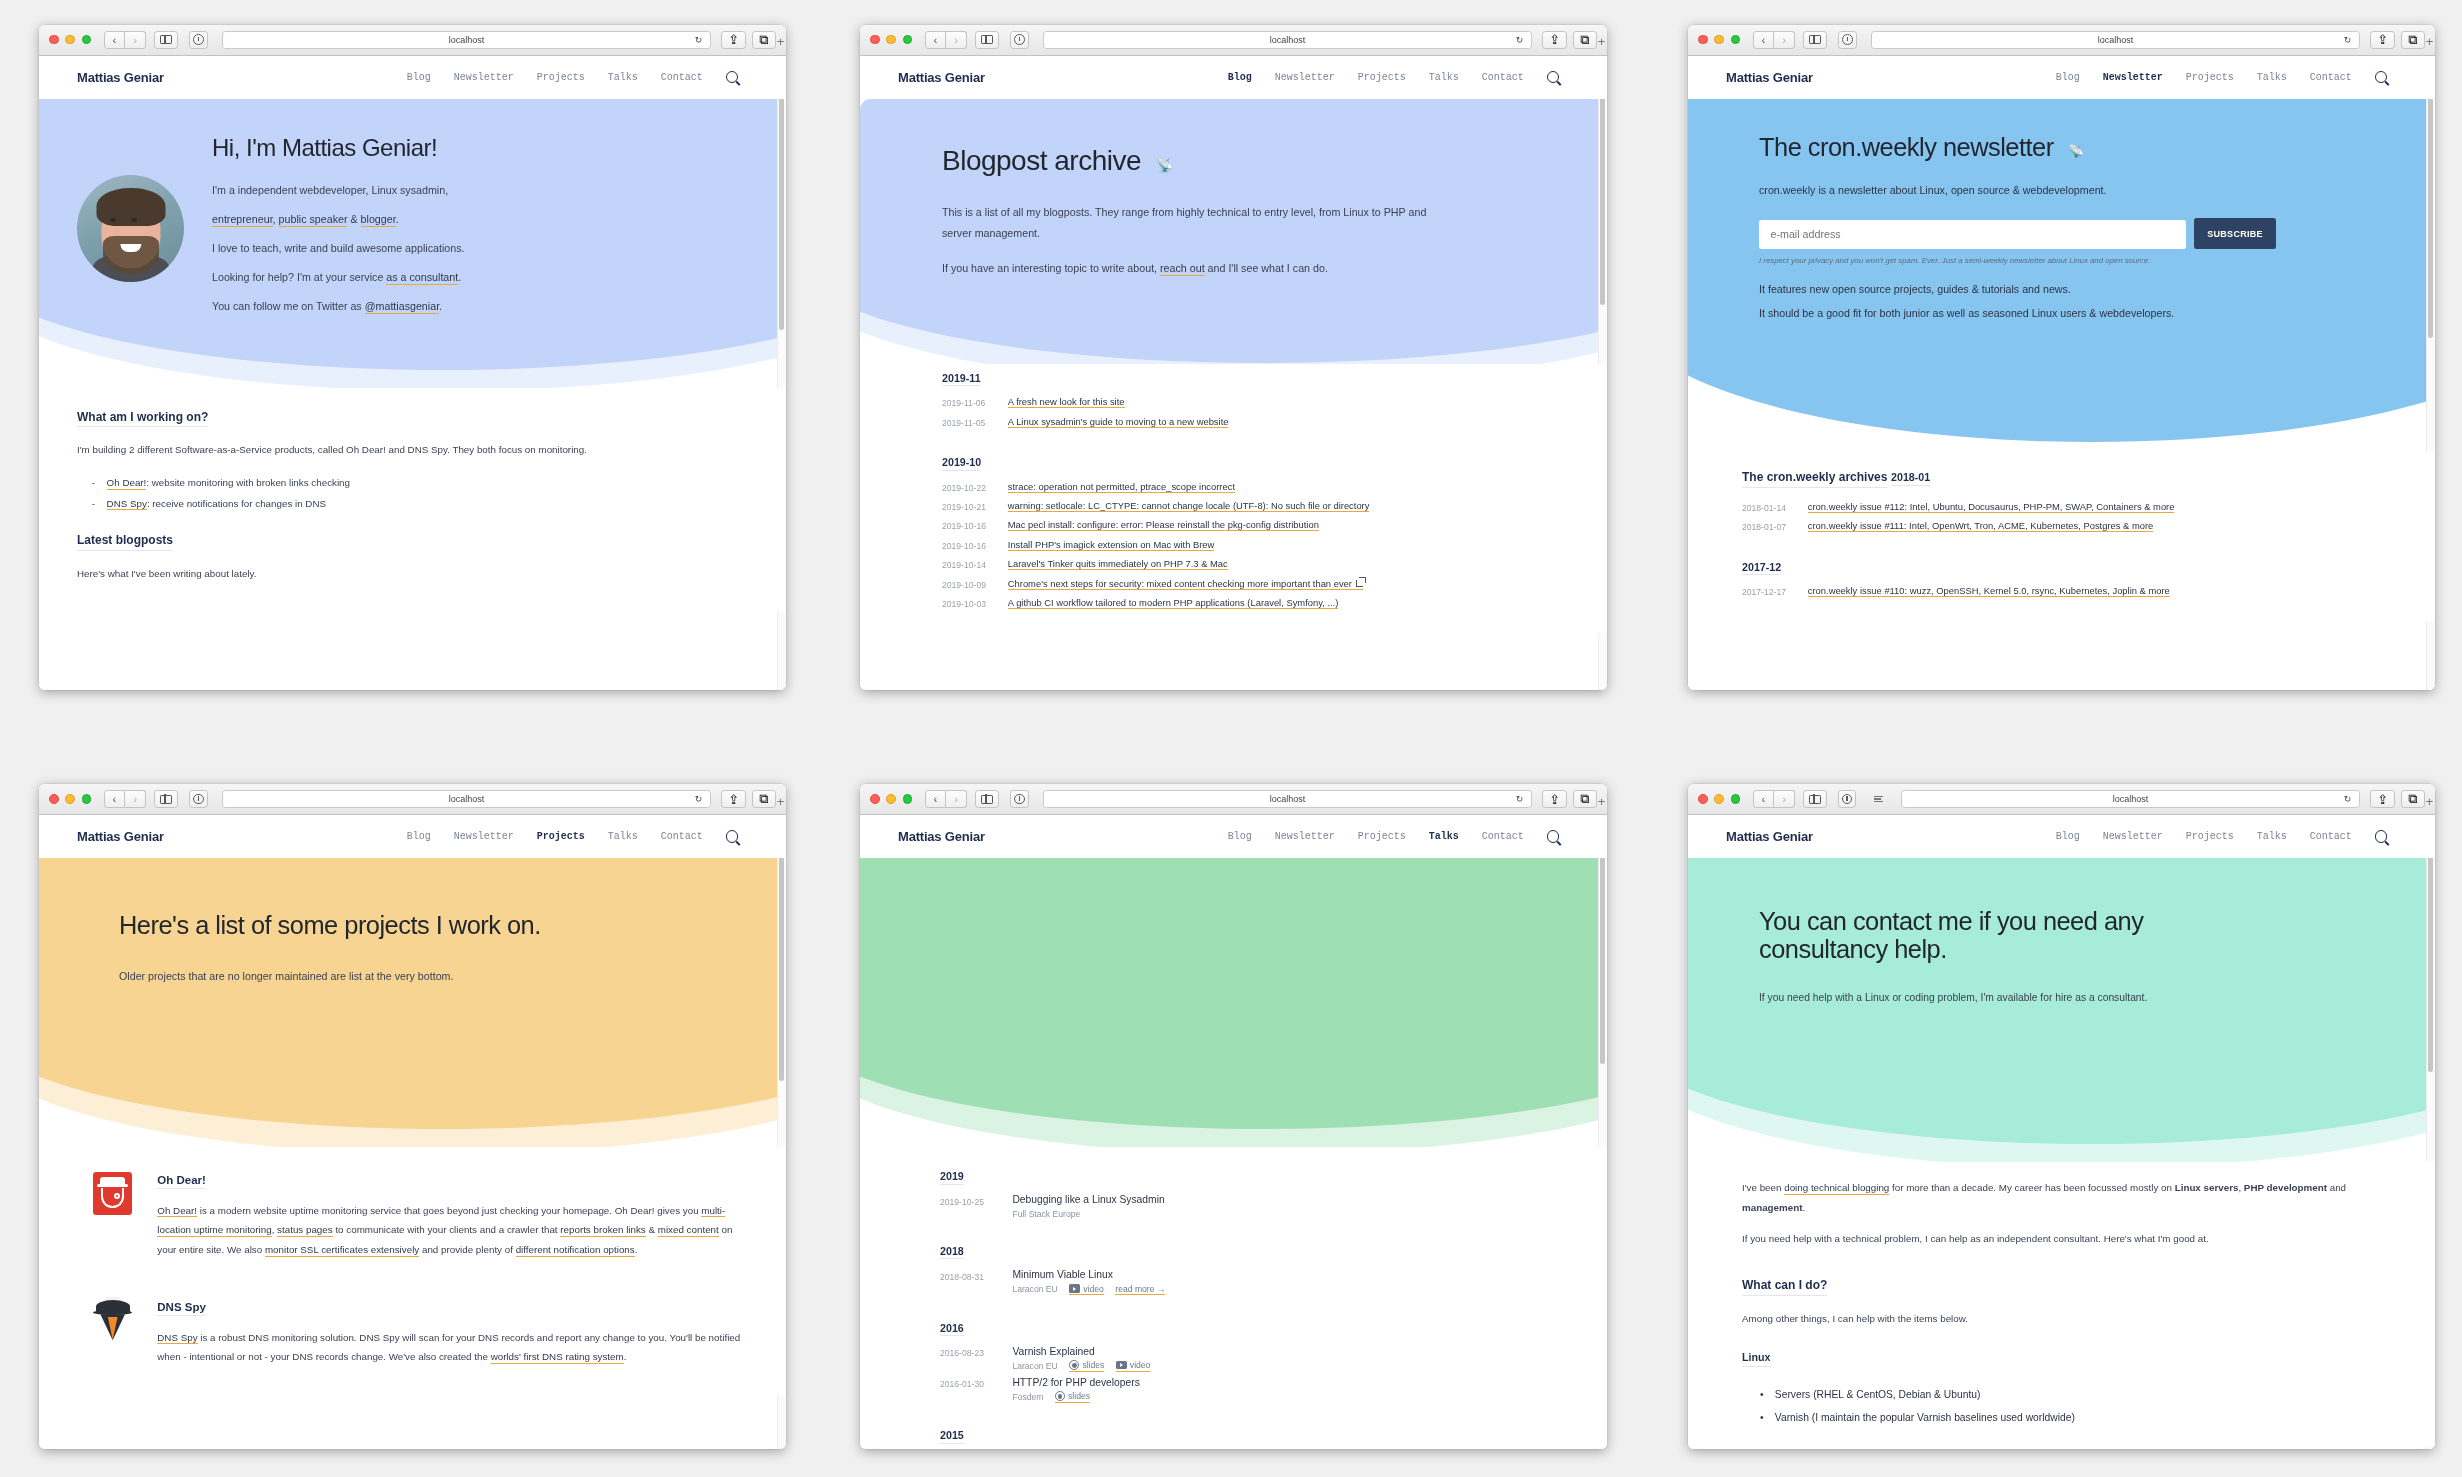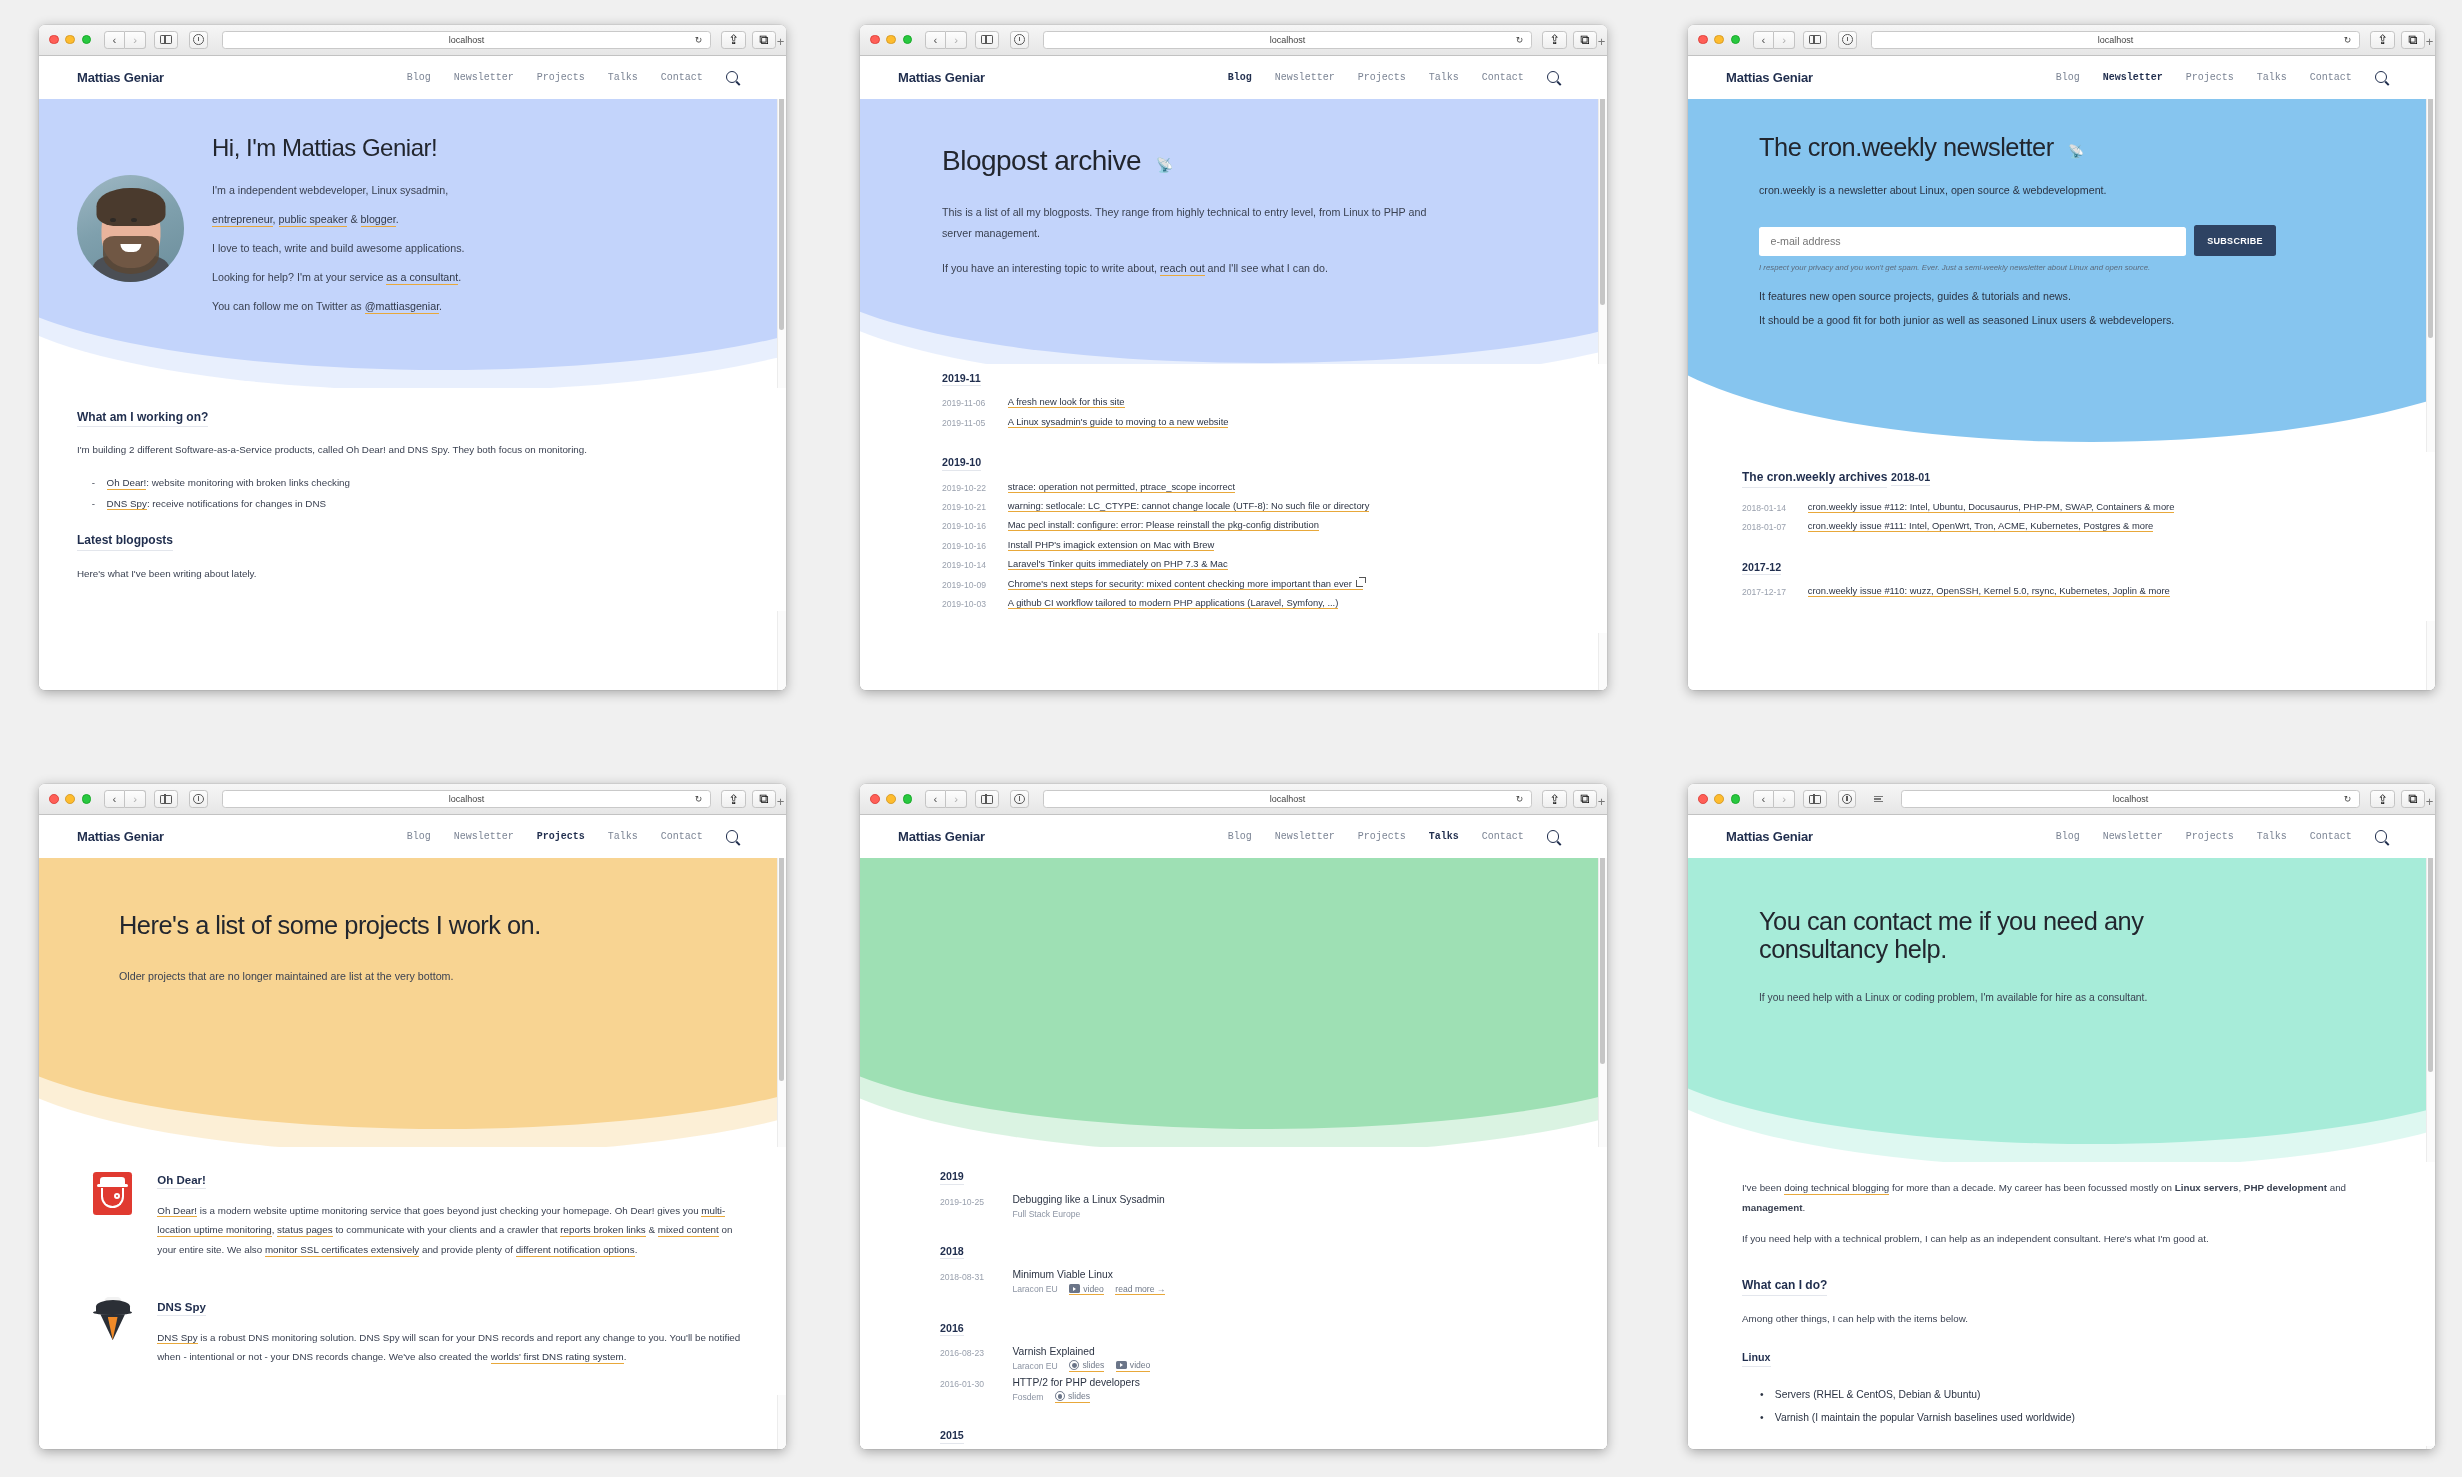--- a/index.html
+++ b/index.html
@@ -317,21 +317,21 @@
         <div class="brand">Mattias Geniar</div>
         <nav class="nav">
           <a class="active">Blog</a>
           <a>Newsletter</a>
           <a>Projects</a>
           <a>Talks</a>
           <a>Contact</a>
           <span class="searchico"></span>
         </nav>
       </div>
-      <div class="hero" style="height:265px;">
+      <div class="hero" style="height:265px;border-radius:11px;">
         <div class="curve ghost" style="background:#c3d4fb;height:277px;"></div>
         <div class="curve" style="background:#c3d4fb;height:264px;"></div>
         <div class="hero-inner" style="padding-top:46px;padding-left:82px;">
           <h1 class="hero-title" style="font-size:28px;margin-bottom:26px;">
             <span>Blogpost archive</span>
             <span style="font-size:14px;margin-left:8.2px;">📡</span>
           </h1>
           <div class="hero-sub" style="max-width:501px;">
             <p style="margin-bottom:14.8px;">This is a list of all my blogposts. They range from highly technical to entry level, from Linux to PHP and server management.</p>
             <p>
@@ -427,21 +427,21 @@
           <span class="searchico"></span>
         </nav>
       </div>
       <div class="hero" style="height:353px;">
         <div class="curve" style="background:#86c5ef;height:343px;"></div>
         <div class="hero-inner" style="padding-top:34px;padding-left:71px;">
           <h1 class="hero-title" style="font-size:25.4px;margin-bottom:23px;">
             <span>The cron.weekly newsletter</span>
             <span style="font-size:13px;margin-left:8.2px;">📡</span>
           </h1>
-          <p style="font-size:10.7px;color:#2c3444;margin-bottom:29px;">cron.weekly is a newsletter about Linux, open source &amp; webdevelopment.</p>
+          <p style="font-size:10.7px;color:#2c3444;margin-bottom:22px;">cron.weekly is a newsletter about Linux, open source &amp; webdevelopment.</p>
           <div style="display:flex;gap:8.2px;align-items:flex-end;margin-bottom:7.4px;">
             <input style="width: 427px; height: 29.5px; border: none; border-radius: 2.5px; padding: 0px 11.5px; font-size: 10.7px; color: rgb(109, 118, 132); font-family: &quot;Liberation Sans&quot;, sans-serif;" placeholder="e-mail address">
             <button style="height:31px;padding:0 13px;background:#2e4363;color:#fff;border:none;border-radius:2.5px;font-size:9px;font-weight:bold;letter-spacing:0.3px;font-family:'Liberation Sans',sans-serif;">SUBSCRIBE</button>
           </div>
           <p style="font-size:7.8px;color:#5b6b7d;font-style:italic;margin-bottom:18px;">I respect your privacy and you won't get spam. Ever. Just a semi-weekly newsletter about Linux and open source.</p>
           <p style="font-size:10.7px;color:#2c3444;margin-bottom:8.2px;">It features new open source projects, guides &amp; tutorials and news.</p>
           <p style="font-size:10.7px;color:#2c3444;max-width:427px;line-height:1.75;">It should be a good fit for both junior as well as seasoned Linux users &amp; webdevelopers.</p>
         </div>
       </div>
       <div class="body" style="padding-top:11.5px;padding-left:54px;">

